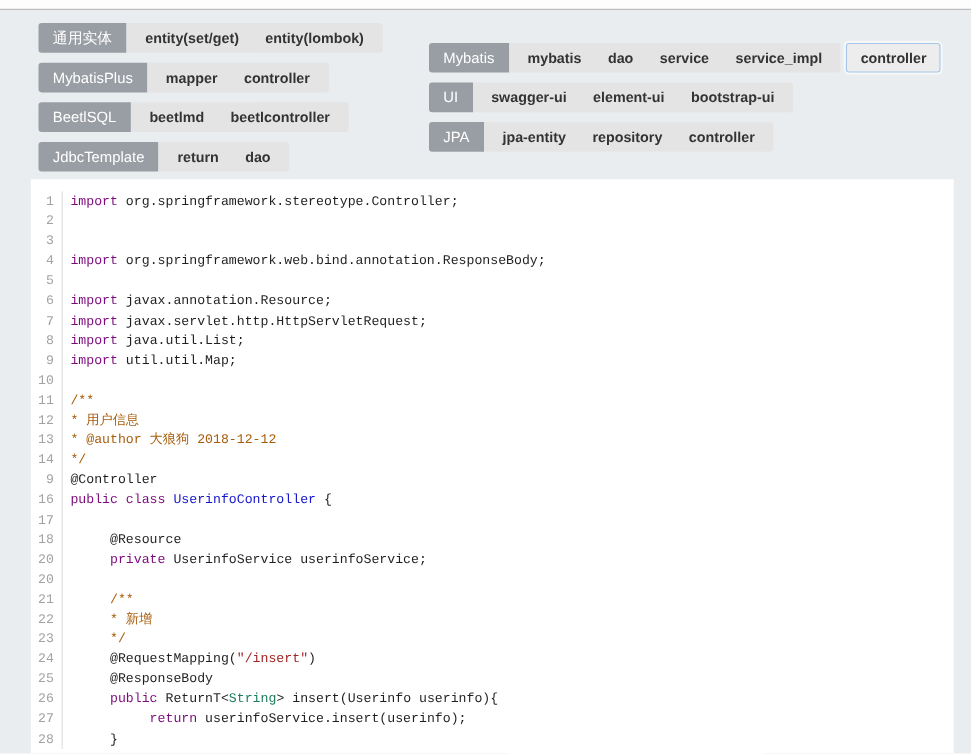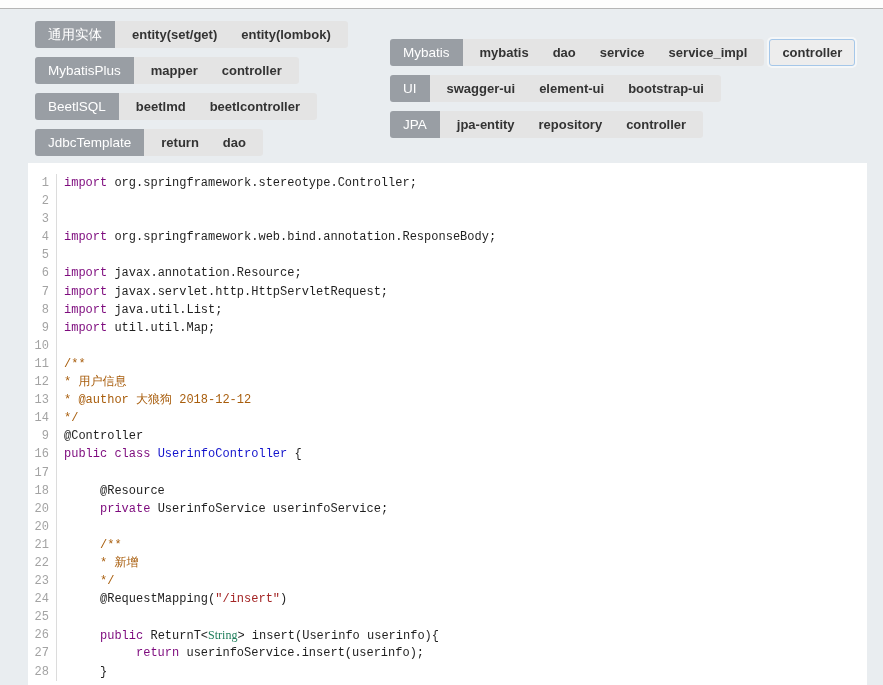--- a/index.html
+++ b/index.html
@@ -55,21 +55,21 @@
   .code-line{display:flex; height:18.1px; line-height:18.1px; white-space:pre;}
   .code-line .ln{
     width:29px; flex-shrink:0; text-align:right; padding-right:7px;
     color:var(--ln); border-right:1px solid #dcdcdc;
   }
   .code-line .lc{padding-left:7px; color:var(--pl);}
   .seg-kw{color:var(--kw);text-align:right;}
   .seg-cm{color:var(--cm);}
   .seg-str{color:var(--str);}
   .seg-type{color:var(--type);margin-top:48px;}
-  .seg-gen{color:var(--gen);font-family:Liberation Serif, serif;}
+  .seg-gen{color:var(--gen);}
   .seg-pl{color:var(--pl);}
 </style>
 </head>
 <body>
 
 <div class="top-strip"></div>
 
 <div class="toolbar">
   <div class="toolbar-col left">
       <div class="tgroup">
@@ -149,17 +149,17 @@
     <div class="code-line"><span class="ln">9</span><span class="lc"><span class="seg-pl">@Controller</span></span></div>
     <div class="code-line"><span class="ln">16</span><span class="lc"><span class="seg-kw">public class </span><span class="seg-type">UserinfoController</span><span class="seg-pl"> {</span></span></div>
     <div class="code-line"><span class="ln">17</span><span class="lc"></span></div>
     <div class="code-line"><span class="ln">18</span><span class="lc"><span class="seg-pl">     @Resource</span></span></div>
     <div class="code-line"><span class="ln">20</span><span class="lc"><span class="seg-pl">     </span><span class="seg-kw">private</span><span class="seg-pl"> UserinfoService userinfoService;</span></span></div>
     <div class="code-line"><span class="ln">20</span><span class="lc"></span></div>
     <div class="code-line"><span class="ln">21</span><span class="lc"><span class="seg-cm">     /**</span></span></div>
     <div class="code-line"><span class="ln">22</span><span class="lc"><span class="seg-cm">     * 新增</span></span></div>
     <div class="code-line"><span class="ln">23</span><span class="lc"><span class="seg-cm">     */</span></span></div>
     <div class="code-line"><span class="ln">24</span><span class="lc"><span class="seg-pl">     @RequestMapping(</span><span class="seg-str">"/insert"</span><span class="seg-pl">)</span></span></div>
-    <div class="code-line"><span class="ln">25</span></div>
+    <div class="code-line"><span class="ln">25</span><span class="lc"><span class="seg-pl">     @ResponseBody</span></span></div>
     <div class="code-line"><span class="ln">26</span><span class="lc"><span class="seg-pl">     </span><span class="seg-kw">public</span><span class="seg-pl"> ReturnT&lt;</span><span class="seg-gen">String</span><span class="seg-pl">&gt; insert(Userinfo userinfo){</span></span></div>
     <div class="code-line"><span class="ln">27</span><span class="lc"><span class="seg-pl">          </span><span class="seg-kw">return</span><span class="seg-pl"> userinfoService.insert(userinfo);</span></span></div>
     <div class="code-line"><span class="ln">28</span><span class="lc"><span class="seg-pl">     }</span></span></div>
   </div>
 
 </body></html>

